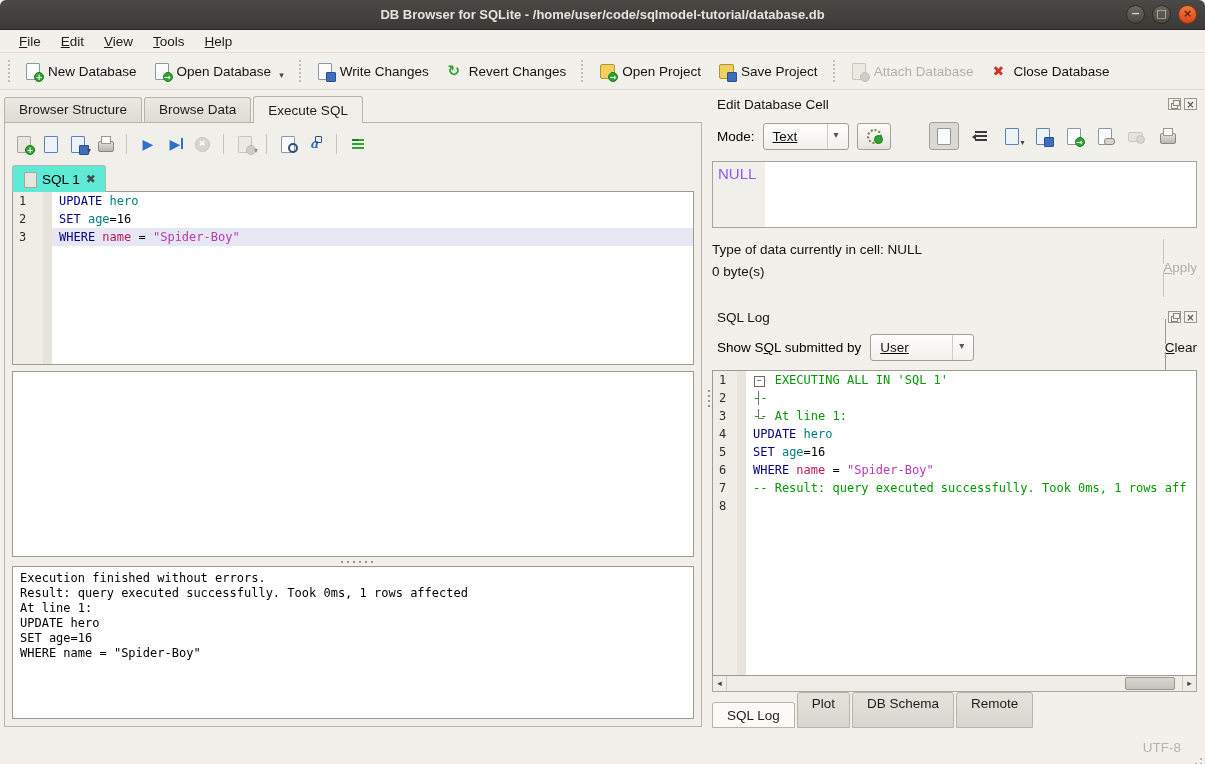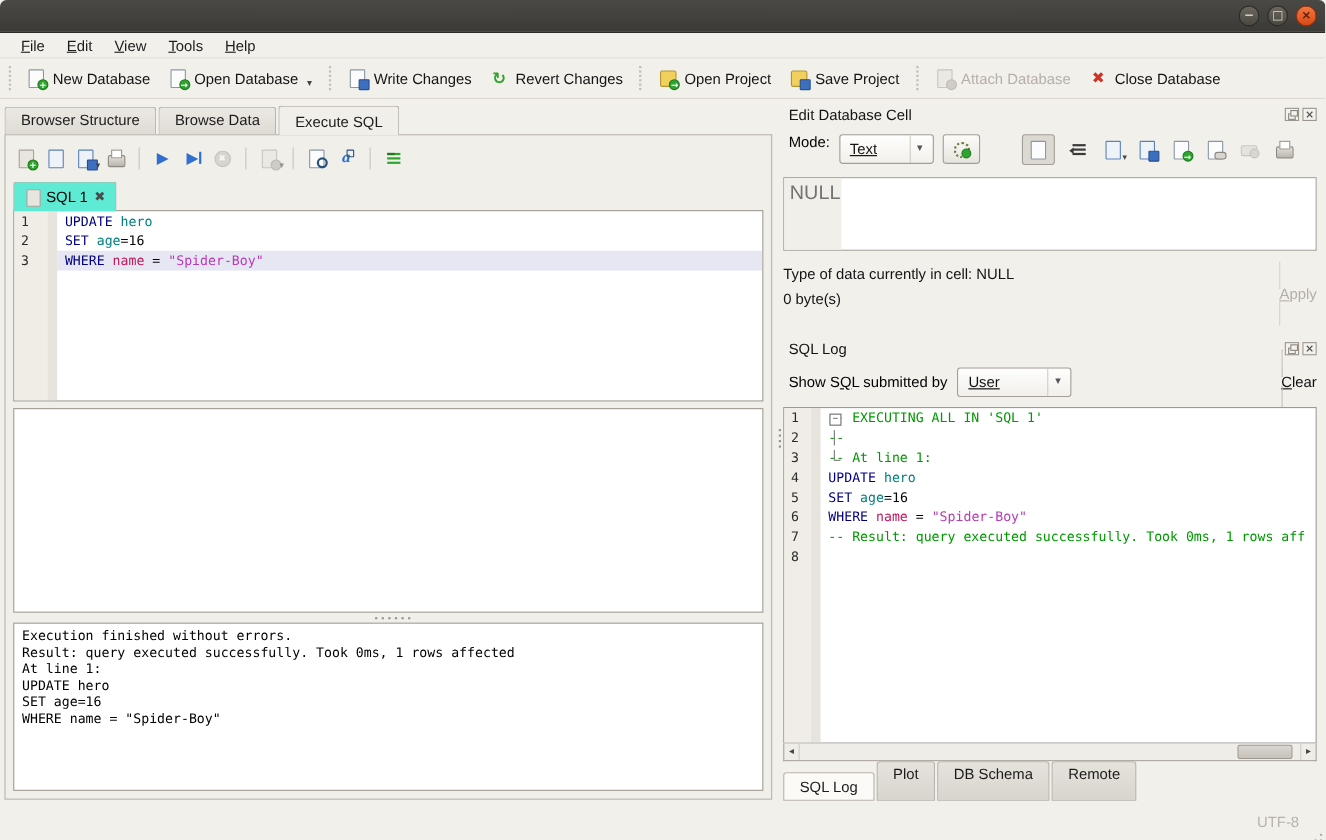--- a/index.html
+++ b/index.html
@@ -137,38 +137,38 @@
 
   
   .phead { display:flex; align-items:center; height:22px; flex:0 0 22px; padding-left:5px; }
   .phead .ptitle { font-size:13.5px; color:#141414; }
   .pheadbtns { margin-left:auto; display:flex; gap:3px; }
   .mini { width:13px; height:12px; border:1px solid #9b978f; background:#f4f2ec; position:relative; }
   .mini-float::before { content:""; position:absolute; left:2px; top:4px; width:5px; height:4px; border:1px solid #8a867e; }
   .mini-float::after { content:""; position:absolute; left:4px; top:1px; width:5px; height:4px; border:1px solid #8a867e; background:#f4f2ec; }
   .mini-close::before { content:"×"; display:block; font:bold 10px/11px "DejaVu Sans",sans-serif; color:#555; text-align:center; }
 
-  .moderow { display:flex; align-items:flex-start; margin:7px 0 0 5px; height:28px; flex:0 0 28px; }
+  .moderow { display:flex; align-items:center; margin:7px 0 0 5px; height:28px; flex:0 0 28px; }
   .moderow .mlabel { font-size:13.5px; margin-right:8px; }
   .combo { position:relative; background:linear-gradient(#fefefe,#f2f0ea); border:1px solid #a39f97; border-radius:3px;
            height:27px; display:flex; align-items:center;text-decoration:underline; }
   .combo .val { padding:0 9px; font-size:13.5px; color:#141414; }
   .combo .caret { margin-left:auto; width:21px; align-self:stretch; border-left:1px solid #cfccc4; position:relative; }
   .combo .caret::after { content:"▾"; position:absolute; left:6px; top:5px; font-size:10px; color:#555; }
   .combo.mode { width:86px; }
   .combo.user { width:104px;gap:24px; }
   .sqbtn { width:34px; height:27px; margin-left:8px; border:1px solid #a39f97; border-radius:3px;
            background:linear-gradient(#fdfcfa,#e7e4dd); display:flex; align-items:center; justify-content:center; }
   .cellicons { margin-left:38px; display:flex; align-items:center; gap:13px; }
   .pressed { width:30px; height:28px; border:1px solid #a39f97; border-radius:3px; background:#dcd9d2;
              display:flex; align-items:center; justify-content:center; }
 
   .celleditor { margin-top:11px; height:67px; flex:0 0 67px; border:1px solid #a8a49c; background:#fff; position:relative; }
   .celleditor::before { content:""; position:absolute; left:0; top:0; bottom:0; width:52px; background:#f1efe9; }
-  .cellnull { position:absolute; left:5px; top:3px; font-size:18px; color:#737373; }
+  .cellnull { position:absolute; left:5px; top:3px; font-size:15px; color:#8b5cf6; }
 
   .inforow { margin-top:14px; display:flex; flex:0 0 48px; }
   .infolines { display:flex; flex-direction:column; gap:7px; font-size:13.5px; color:#141414; }
   .btn { border:1px solid #9e9a92; border-radius:3px; background:linear-gradient(#fdfcfa,#e9e6df);
          font-size:13.5px; color:#111; padding:4px 0; width:80px; text-align:center; }
   .btn .uletter { display:block; }
   .btn .uletter::first-letter { text-decoration:underline; }
   .btn.disabled { background:#edebe4; border-color:#c8c4bc; color:#b3afa7; }
   .applywrap { margin-left:auto; }
 
@@ -196,20 +196,21 @@
   .enc { position:absolute; right:24px; top:7px; font-size:13.5px; color:#b7b3ab; }
   .grip { position:absolute; right:3px; bottom:4px; width:2px; height:2px; background:#b7b3ab;
           box-shadow:-5px 5px 0 #b7b3ab, 0 5px 0 #b7b3ab, -10px 10px 0 #b7b3ab, -5px 10px 0 #b7b3ab, 0 10px 0 #b7b3ab; }
 </style>
 </head>
 <body>
 
 <div class="window">
 
   <div class="titlebar">
+    <div class="title">DB Browser for SQLite - /home/user/code/sqlmodel-tutorial/database.db</div>
     <div class="winbtns">
       <div class="wbtn">−</div>
       <div class="wbtn">□</div>
       <div class="wbtn close">×</div>
     </div>
   </div>
 
   <div class="menubar">
     <span class="menu-item">File</span>
     <span class="menu-item">Edit</span>

